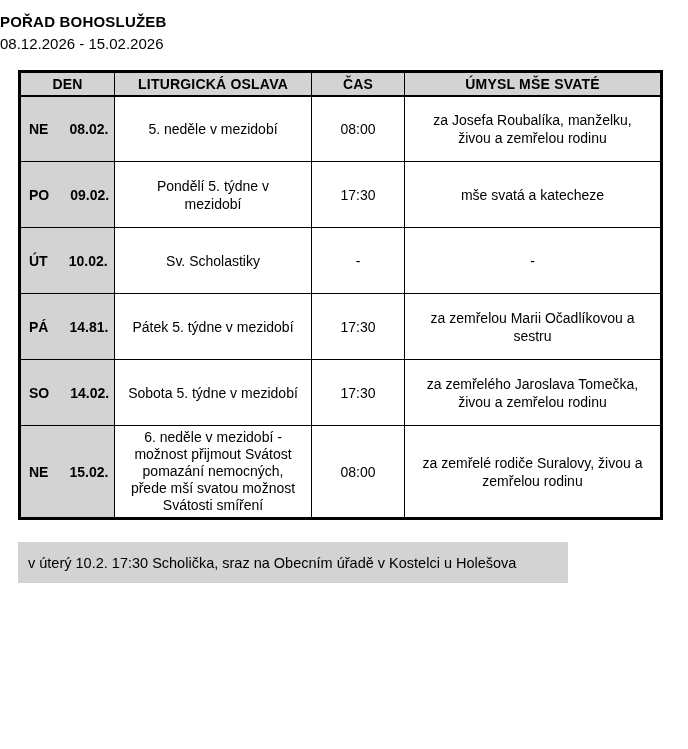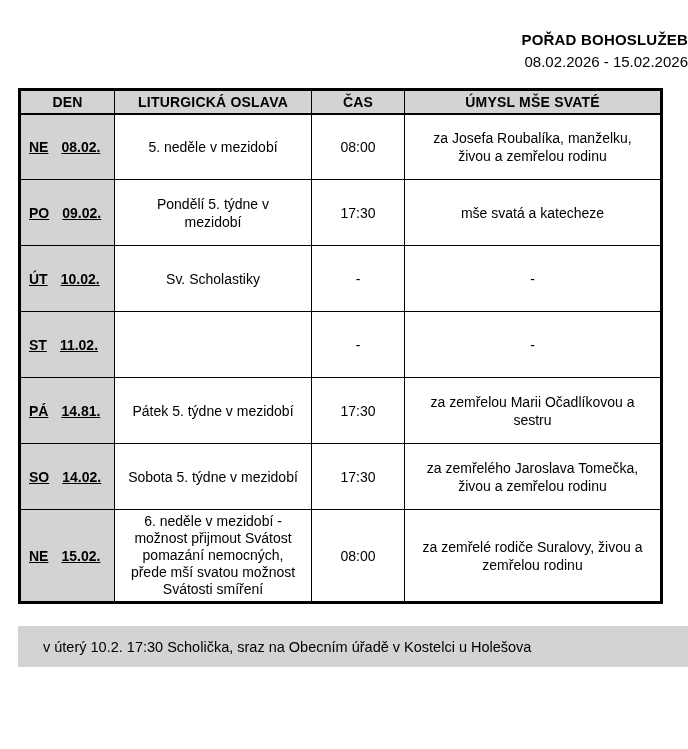--- a/index.html
+++ b/index.html
@@ -8,22 +8,22 @@
     background: #ffffff;
     font-family: "Liberation Sans", "DejaVu Sans", sans-serif;
     color: #000000;
   }
   .page {
     width: 688px;
     height: 749px;
     overflow: hidden;
   }
   .title-block {
-    text-align: right;
-    padding-top: 30px;
+    text-align: left;
+    padding-top: 12px;
   }
   .title-line1, .title-line2 {
     font-size: 15px;
     font-weight: bold;
     line-height: 20px;
     letter-spacing: 0.2px;
   }
   .title-line3 {
     font-size: 15px;
     font-weight: normal;
@@ -53,50 +53,49 @@
   }
   tr.row { height: 66px; }
   tr.row-tall { height: 93px; }
   td.day-cell {
     background: #d3d3d3;
     font-weight: bold;
     padding-left: 8px;
   }
   .day-wrap {
     display: flex;
-    gap: 13px;
+    gap: 21px;
     white-space: nowrap;
-    text-decoration: underline;
   }
   td.celebration-cell, td.time-cell, td.intention-cell {
     text-align: center;
     white-space: pre-line;
     padding: 2px 4px;
     line-height: 18px;
   }
   td.celebration-cell.tight { line-height: 17px; padding: 1px 2px; }
   .footer-bar {
     margin: 22px 0 0 18px;
-    width: 670px;
+    width: 550px;
     height: 41px;
     background: #d3d3d3;
     display: flex;
     align-items: center;
-    padding-left: 25px;
+    padding-left: 10px;
     font-size: 14.5px;
   }
 </style>
 </head>
 <body>
 
 <div class="page">
 
   <div class="title-block">
     <div class="title-line1">POŘAD BOHOSLUŽEB</div>
-    <div class="title-line3">08.02.2026 - 15.02.2026</div>
+    <div class="title-line3">08.12.2026 - 15.02.2026</div>
   </div>
 
   <table class="schedule">
     <colgroup>
       <col style="width:95px">
       <col style="width:197px">
       <col style="width:93px">
       <col style="width:257px">
     </colgroup>
     <thead>
@@ -139,31 +138,20 @@
             <span>10.02.</span>
           </div>
         </td>
         <td class="celebration-cell">Sv. Scholastiky</td>
         <td class="time-cell">-</td>
         <td class="intention-cell">-</td>
       </tr>
       <tr class="row">
         <td class="day-cell">
           <div class="day-wrap">
-            <span>ST</span>
-            <span>11.02.</span>
-          </div>
-        </td>
-        <td class="celebration-cell"></td>
-        <td class="time-cell">-</td>
-        <td class="intention-cell">-</td>
-      </tr>
-      <tr class="row">
-        <td class="day-cell">
-          <div class="day-wrap">
             <span>PÁ</span>
             <span>14.81.</span>
           </div>
         </td>
         <td class="celebration-cell">Pátek 5. týdne v mezidobí</td>
         <td class="time-cell">17:30</td>
         <td class="intention-cell">za zemřelou Marii Očadlíkovou a
 sestru</td>
       </tr>
       <tr class="row">

